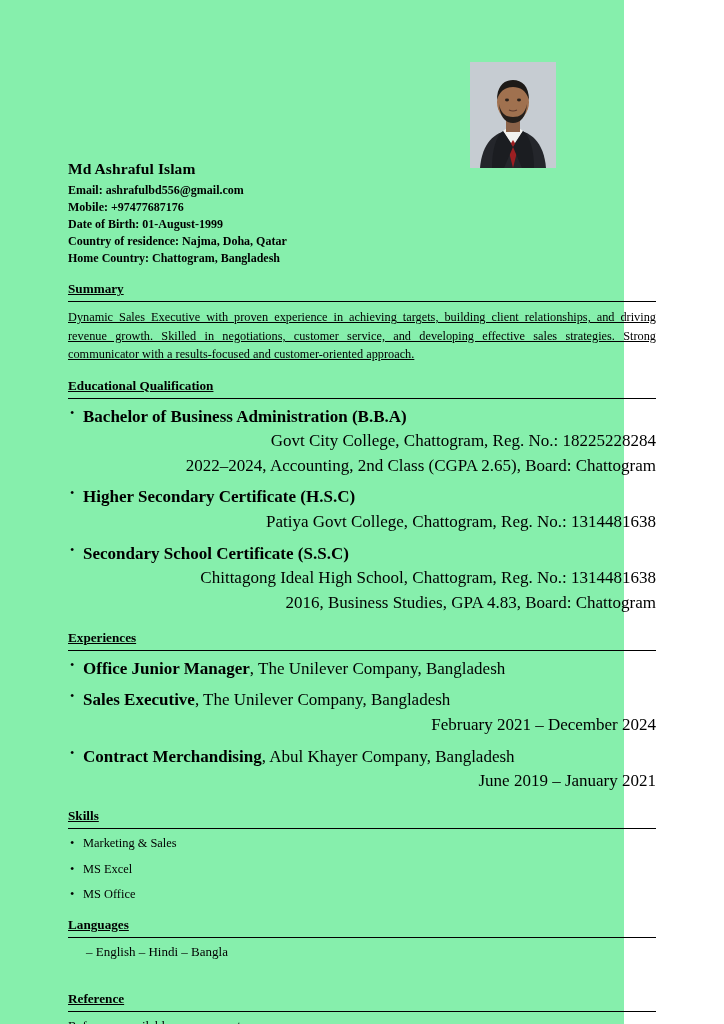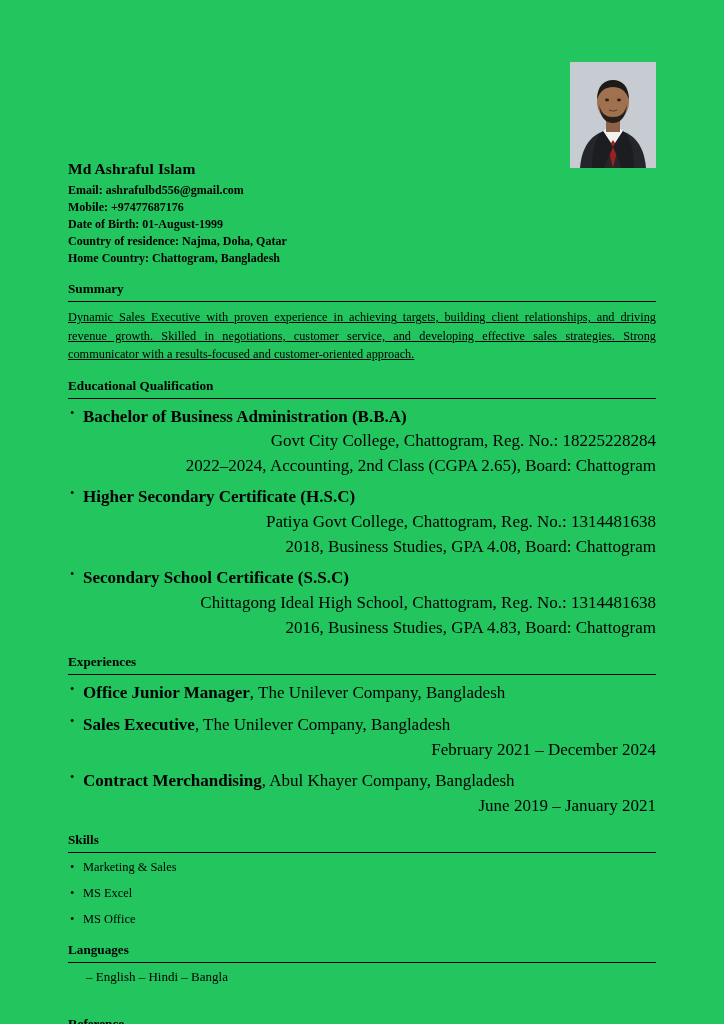--- a/index.html
+++ b/index.html
@@ -10,23 +10,23 @@
   body {
     width: 724px;
     height: 1024px;
     font-family: "Liberation Serif", serif;
     color: #000000;
     position: relative;
     overflow: hidden;
   }
   .page {
     position: relative;
-    width: 724px;
+    width: 624px;
     height: 1024px;
-    background: #22c55e;
+    background: #86efac;
     box-sizing: border-box;
   }
   .content {
     position: absolute;
     left: 68px;
     top: 56px;
     width: 588px;
   }
   .photo {
     position: absolute;
@@ -52,20 +52,21 @@
     line-height: 1.42;
     margin: 0;
     font-weight: bold;
   }
 
   .section-title {
     font-size: 13.2px;
     font-weight: bold;
     margin: 14px 0 0 0;
     padding-bottom: 2px;
+    text-decoration: underline;
   }
   .rule {
     border-bottom: 1.1px solid #000;
     margin: 2px 0 6px 0;
     width: 100%;
   }
 
   .summary {
     font-size: 12.3px;
     line-height: 1.5;
@@ -186,21 +187,20 @@
     <div class="rule"></div>
     <ul class="bullets">
       <li>
         <span class="entry-title">Bachelor of Business Administration (B.B.A)</span>
         <span class="entry-sub">Govt City College, Chattogram, Reg. No.: 18225228284</span>
         <span class="entry-sub">2022–2024, Accounting, 2nd Class (CGPA 2.65), Board: Chattogram</span>
       </li>
       <li>
         <span class="entry-title">Higher Secondary Certificate (H.S.C)</span>
         <span class="entry-sub">Patiya Govt College, Chattogram, Reg. No.: 1314481638</span>
-        <span class="entry-sub">2018, Business Studies, GPA 4.08, Board: Chattogram</span>
       </li>
       <li>
         <span class="entry-title">Secondary School Certificate (S.S.C)</span>
         <span class="entry-sub">Chittagong Ideal High School, Chattogram, Reg. No.: 1314481638</span>
         <span class="entry-sub">2016, Business Studies, GPA 4.83, Board: Chattogram</span>
       </li>
     </ul>
 
     <div class="section-title">Experiences</div>
     <div class="rule"></div>

